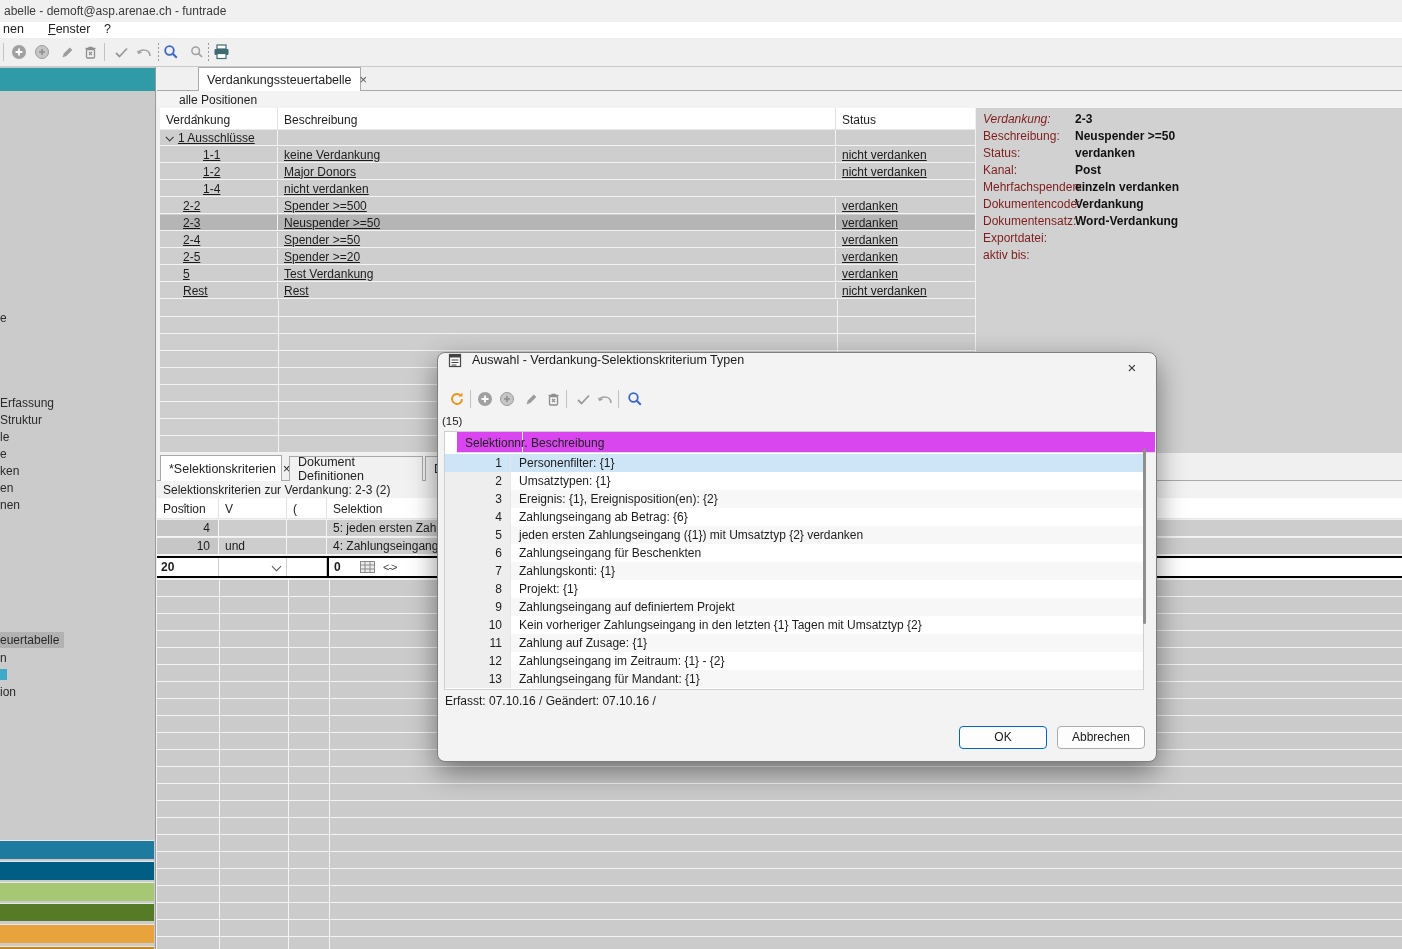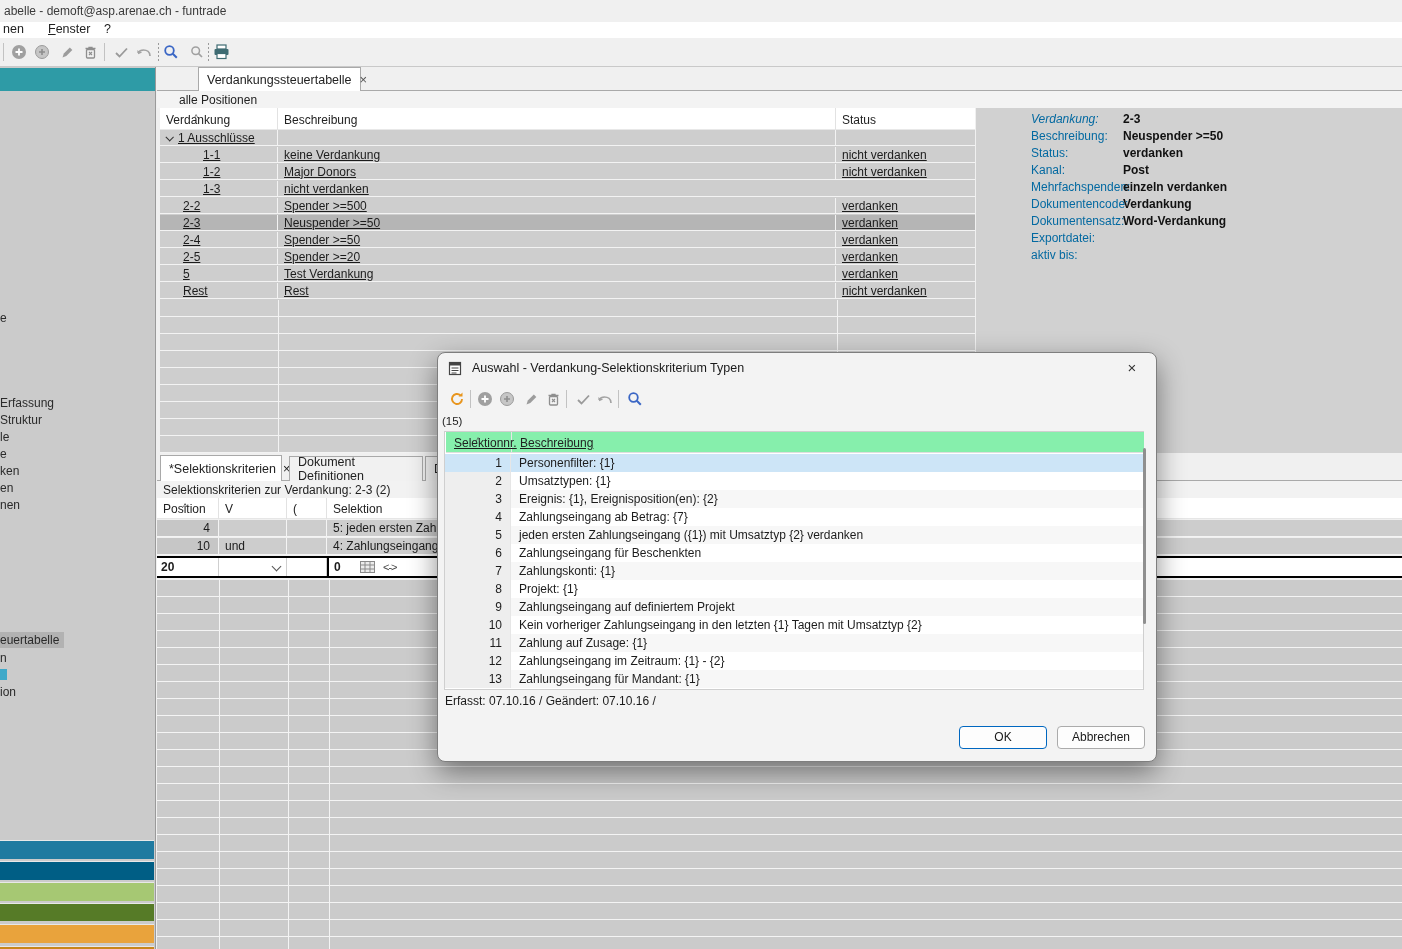--- a/index.html
+++ b/index.html
@@ -50,21 +50,21 @@
   .lv1 .c1 { padding-left:23px; }
   .lv2 .c1 { padding-left:43px; }
   .chev-down { width:6px; height:6px; border-right:1.4px solid #333; border-bottom:1.4px solid #333; transform:rotate(45deg) translateY(-1px); }
   .tt-stripes { position:absolute; left:0; top:192px; width:815px; height:153px;
     background:repeating-linear-gradient(#cecece 0 16px, #f3f3f3 16px 17px); }
   .vline { position:absolute; width:1px; background:#f3f3f3; }
 
   
   .detail { left:976px; top:108px; width:426px; height:345px; background:#d1d1d1; }
   .df { position:absolute; left:7px; height:16px; white-space:nowrap; }
-  .df .lbl { display:inline-block; width:92px; color:#0369a1;margin-left:48px; }
+  .df .lbl { display:inline-block; width:92px; color:#7f1d1d; }
   .df .lbl.it { font-style:italic; }
   .df .val { font-weight:bold; color:#111; }
 
   
   .btabbar { left:157px; top:455px; width:1245px; height:26px; background:#f0f0f0; border-bottom:1px solid #a9a9a9; }
   .btab { position:absolute; top:1px; height:25px; background:#ffffff; border:1px solid #a9a9a9; border-bottom:none;
           display:flex; align-items:center; gap:7px; padding:0 8px; font-size:12.5px; color:#222; }
   .btab.inactive { background:#f1f1f1; }
   .subtitle-row { left:157px; top:481px; width:1245px; height:17px; background:#f2f2f2; }
   .subtitle-row span { position:absolute; left:6px; top:2px; color:#222; }
@@ -84,28 +84,28 @@
   .edit-row .pa { width:40px; border-right:1px solid #cfcfcf; }
   .edit-row .s { flex:1; border-left:2px solid #000; display:flex; align-items:center; gap:8px; padding-left:5px; }
   .edit-row .s .num { font-weight:bold; min-width:18px; }
   .edit-row .s .range { color:#444; font-size:11px; letter-spacing:-1px; }
   .bt-stripes { position:absolute; left:0; top:82px; width:1245px; height:369px;
     background:repeating-linear-gradient(#cbcbcb 0 16px, #f4f4f4 16px 17px); }
 
   
   .dialog { left:437px; top:352px; width:720px; height:410px; background:#f3f3f3; border:1px solid #7e7e7e;
             border-radius:8px; box-shadow:0 10px 28px rgba(0,0,0,.45); z-index:50; }
-  .dlg-title { position:absolute; left:0; top:0; width:100%; height:30px; display:flex; align-items:center; padding-left:10px; gap:9px; }
+  .dlg-title { position:absolute; left:0; top:0; width:100%; height:30px; display:flex; padding-left:10px; gap:9px; }
   .dlg-title .txt { font-size:12.5px; color:#1a1a1a; }
   .dlg-close { position:absolute; right:14px; top:5px; width:20px; height:20px; text-align:center; line-height:19px; font-size:15px; color:#333; }
   .x-icon::before { content:"\00D7"; }
   .dlg-toolbar { position:absolute; left:0; top:34px; width:100%; height:26px; }
   .dlg-count { position:absolute; left:4px; top:62px; font-size:11.5px; color:#222; }
   .dlg-list { position:absolute; left:6px; top:78px; width:700px; height:259px; background:#fff; border:1px solid #cfcfcf; }
-  .dl-header { position:absolute; left:1px; top:0; width:100%; height:21px; border-bottom:1px solid #dedede; display:flex; background:#86efac;text-decoration:underline; }
+  .dl-header { position:absolute; left:12px; top:0; width:100%; height:21px; border-bottom:1px solid #dedede; display:flex; background:#d946ef; }
   .dl-header .h1 { position:relative; width:66px; padding-left:8px; line-height:23px; color:#222; border-right:1px solid #e6e6e6; }
   .dl-header .h1 .sort-caret { position:absolute; top:-2px; left:30px; font-size:9px; color:#555; }
   .dl-header .h2 { padding-left:8px; line-height:23px; color:#222; }
   .dl-row { position:absolute; left:0; width:698px; height:18px; display:flex; }
   .dl-row .nr { width:66px; text-align:right; padding-right:8px; line-height:18px; background:#eeeeee; border-right:1px solid #e6e6e6; }
   .dl-row .tx { flex:1; padding-left:8px; line-height:18px; white-space:nowrap; overflow:hidden; }
   .dl-row.alt .tx { background:#f7f7f7; }
   .dl-row.selected .nr, .dl-row.selected .tx { background:#cde5f7; }
   .dlg-scroll { position:absolute; right:10px; top:95px; width:3px; height:176px; background:#8f8f8f; border-radius:2px; }
   .dlg-footer { position:absolute; left:7px; top:341px; font-size:12px; color:#1a1a1a; }
@@ -244,21 +244,21 @@
       <div class="c1">1-1</div>
         <div class="c2">keine Verdankung</div>
         <div class="c3">nicht verdanken</div>
     </div>
     <div class="tt-row lv2" style="top:56px;">
       <div class="c1">1-2</div>
         <div class="c2">Major Donors</div>
         <div class="c3">nicht verdanken</div>
     </div>
     <div class="tt-row lv2" style="top:73px;">
-      <div class="c1">1-3</div>
+      <div class="c1">1-4</div>
         <div class="c3">nicht verdanken</div>
     </div>
     <div class="tt-row lv1" style="top:90px;">
       <div class="c1">2-2</div>
         <div class="c2">Spender &gt;=500</div>
         <div class="c3">verdanken</div>
     </div>
     <div class="tt-row lv1 selected" style="top:107px;">
       <div class="c1">2-3</div>
         <div class="c2">Neuspender &gt;=50</div>
@@ -439,21 +439,21 @@
       <div class="dl-row" style="top:40px;">
           <div class="nr">2</div>
           <div class="tx">Umsatztypen: {1}</div>
         </div>
       <div class="dl-row alt" style="top:58px;">
           <div class="nr">3</div>
           <div class="tx">Ereignis: {1}, Ereignisposition(en): {2}</div>
         </div>
       <div class="dl-row" style="top:76px;">
           <div class="nr">4</div>
-          <div class="tx">Zahlungseingang ab Betrag: {7}</div>
+          <div class="tx">Zahlungseingang ab Betrag: {6}</div>
         </div>
       <div class="dl-row alt" style="top:94px;">
           <div class="nr">5</div>
           <div class="tx">jeden ersten Zahlungseingang ({1}) mit Umsatztyp {2} verdanken</div>
         </div>
       <div class="dl-row" style="top:112px;">
           <div class="nr">6</div>
           <div class="tx">Zahlungseingang für Beschenkten</div>
         </div>
       <div class="dl-row alt" style="top:130px;">

